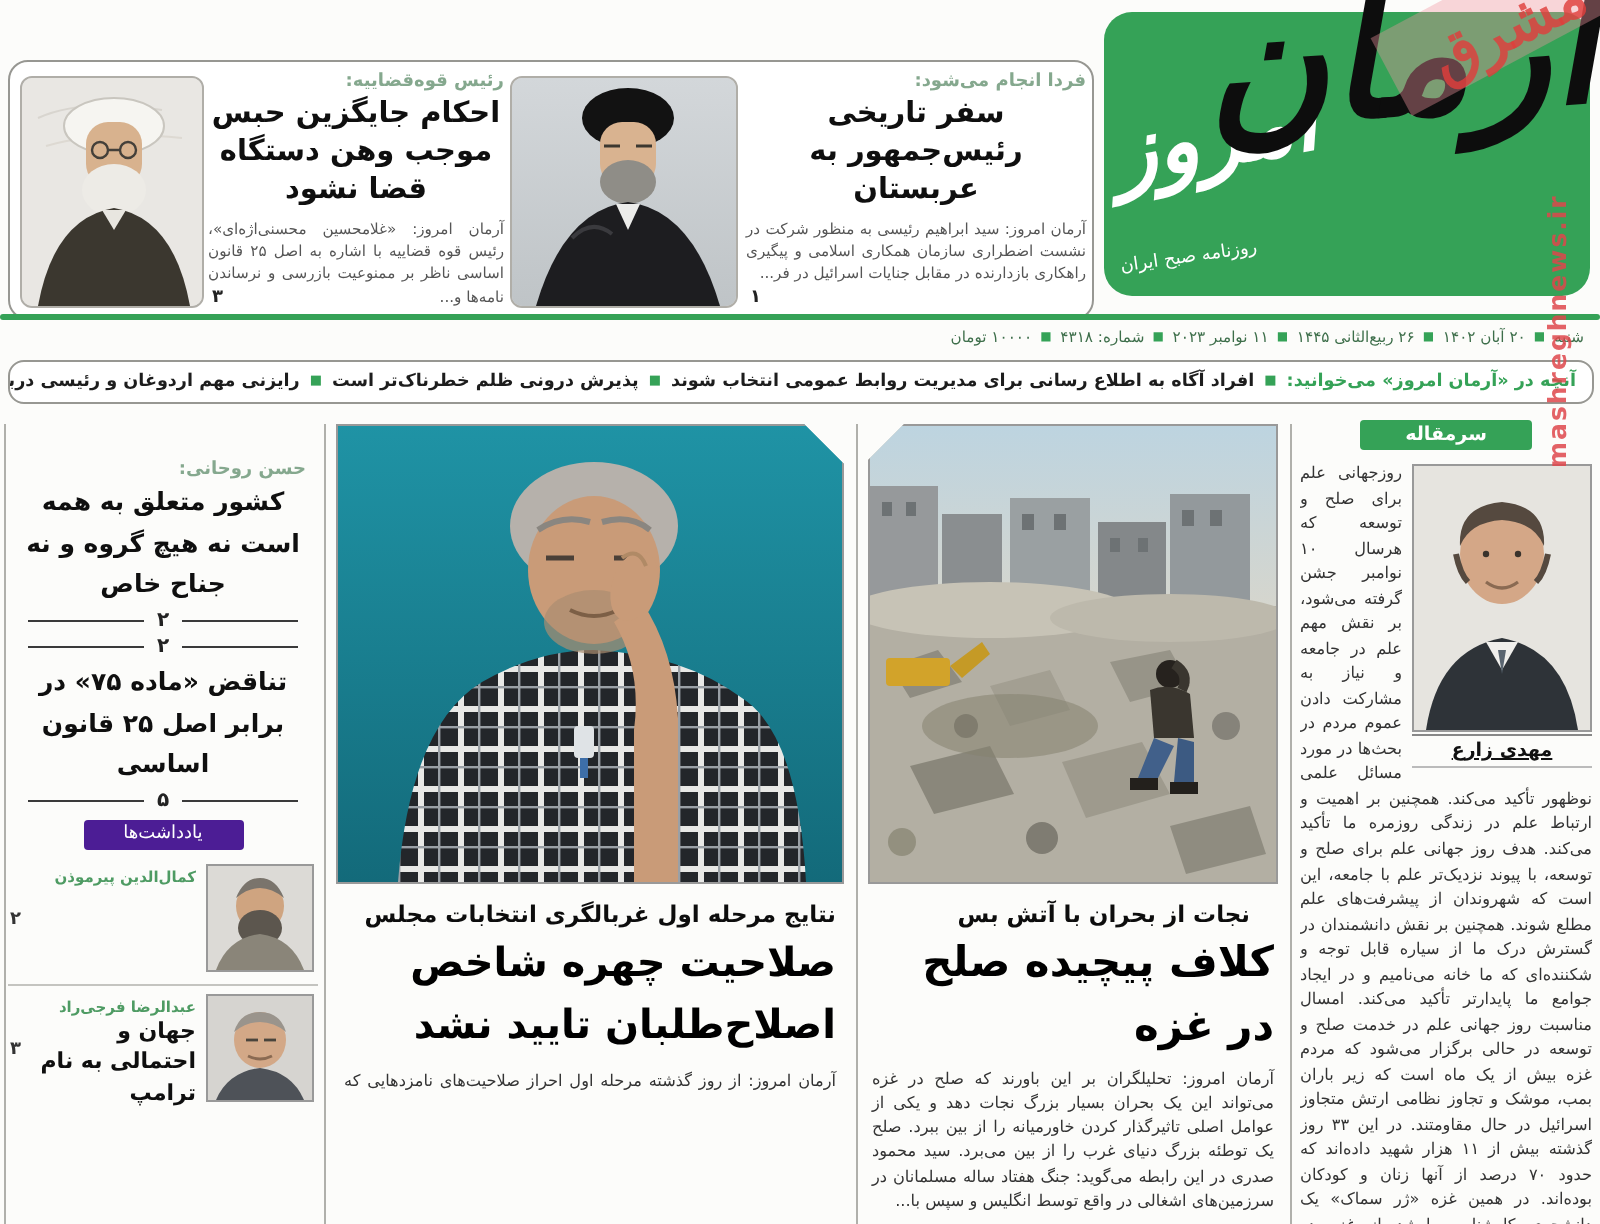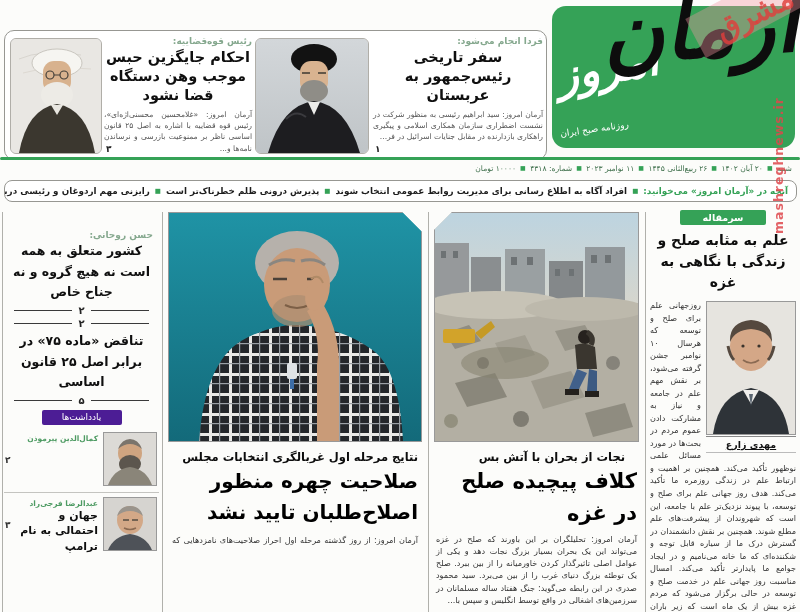--- a/index.html
+++ b/index.html
@@ -193,21 +193,20 @@
 
   </div>
 
   <div class="vrule" style="left:2px;"></div>
   <div class="vrule" style="left:162px;"></div>
   <div class="vrule" style="left:428px;"></div>
   <div class="vrule" style="left:645px;"></div>
 
   <div class="editorial">
     <div class="ed-tab">سرمقاله</div>
-    <div class="ed-head">علم به مثابه صلح و زندگی با نگاهی به غزه</div>
     <div class="ed-photowrap">
       <div class="ed-photo">
         <svg width="100%" height="100%" viewBox="0 0 88 132" preserveAspectRatio="none">
           <rect width="88" height="132" fill="#e6e4df"></rect>
           <ellipse cx="44" cy="44" rx="21" ry="25" fill="#d4a787"></ellipse>
           <path d="M23,40 Q22,20 44,18 Q66,20 65,40 Q60,28 44,27 Q28,28 23,40 Z" fill="#55493f"></path>
           <path d="M21,44 q2,10 6,14 M67,44 q-2,10 -6,14" stroke="#55493f" stroke-width="3" fill="none"></path>
           <circle cx="36" cy="44" r="1.6" fill="#3a332c"></circle>
           <circle cx="52" cy="44" r="1.6" fill="#3a332c"></circle>
           <path d="M36,58 Q44,64 52,58" stroke="#8a6a52" stroke-width="1.6" fill="none"></path>
@@ -305,21 +304,21 @@
         <ellipse cx="128" cy="98" rx="25" ry="16" fill="#ab8d70" opacity="0.7"></ellipse>
         <path d="M116,92 Q128,98 140,92" stroke="#7c5f46" stroke-width="2" fill="none"></path>
         <path d="M170,228 L170,146 Q168,112 152,88 L138,98 Q152,122 148,152 L148,228 Z" fill="#c99b78"></path>
         <ellipse cx="148" cy="80" rx="11" ry="18" fill="#c99b78" transform="rotate(18 148 80)"></ellipse>
         <path d="M142,66 Q150,60 154,70" stroke="#b08a66" stroke-width="2" fill="none"></path>
         <rect x="118" y="150" width="10" height="16" rx="2" fill="#dfe3e6"></rect>
         <rect x="121" y="166" width="4" height="10" fill="#3d6ea8"></rect>
       </svg>
     </div>
     <div class="el-kicker">نتایج مرحله اول غربالگری انتخابات مجلس</div>
-    <div class="el-head">صلاحیت چهره منظور اصلاح‌طلبان تایید نشد</div>
+    <div class="el-head">صلاحیت چهره شاخص اصلاح‌طلبان تایید نشد</div>
     <div class="el-body">آرمان امروز: از روز گذشته مرحله اول احراز صلاحیت‌های نامزدهایی که می‌خواهند در رقابت‌های دوازدهمین دوره انتخابات مجلس شورای اسلامی که توسط هیأت‌های نظارت بر انتخابات استان‌ها مورد بررسی قرار گرفته است به نامزدها اطلاع‌رسانی شد که آخرین دقایق روز گذشته برخی از چهره‌های مطرح مجلس یازدهم با عدم تأیید صلاحیت روبه‌رو شدند. لازم به ذکر است که روند...</div>
   </div>
 
   <div class="sidebar">
     <div class="sb-kicker">حسن روحانی:</div>
     <div class="sb-head">کشور متعلق به همه است نه هیچ گروه و نه جناح خاص</div>
     <div class="sb-pagerow">
       <div class="sb-line"></div>
       <span class="sb-num">۲</span>
       <div class="sb-line"></div>

